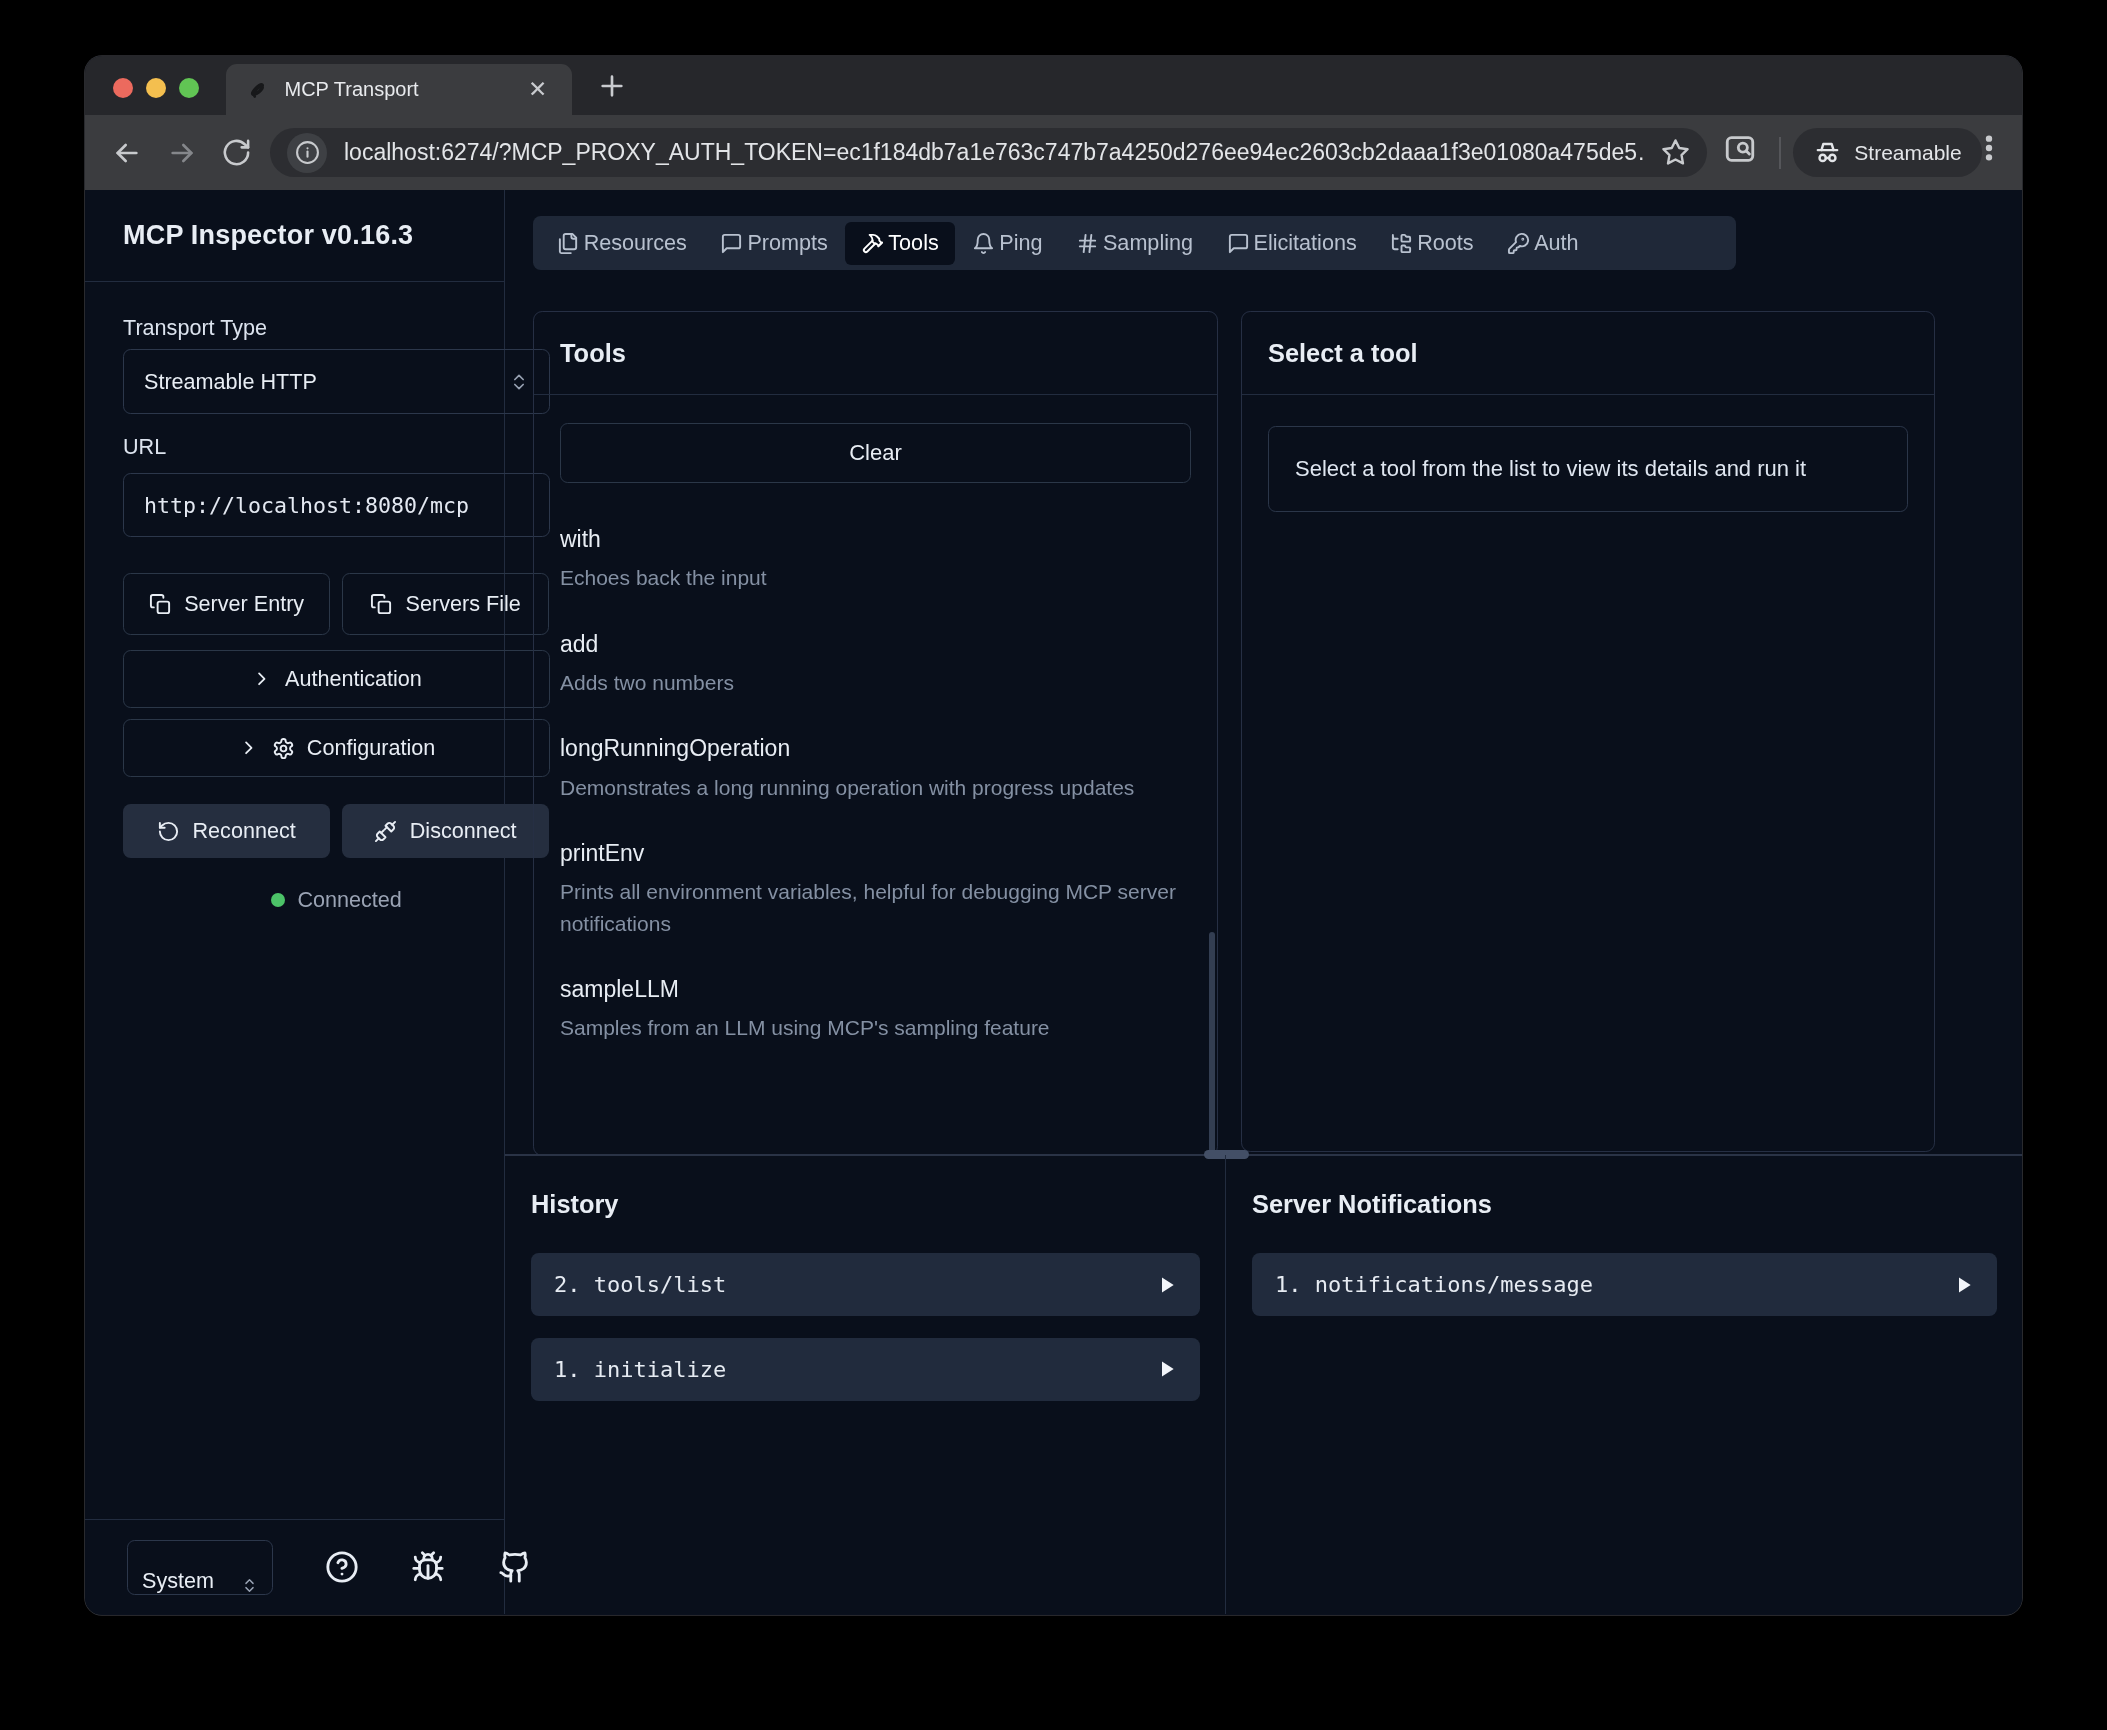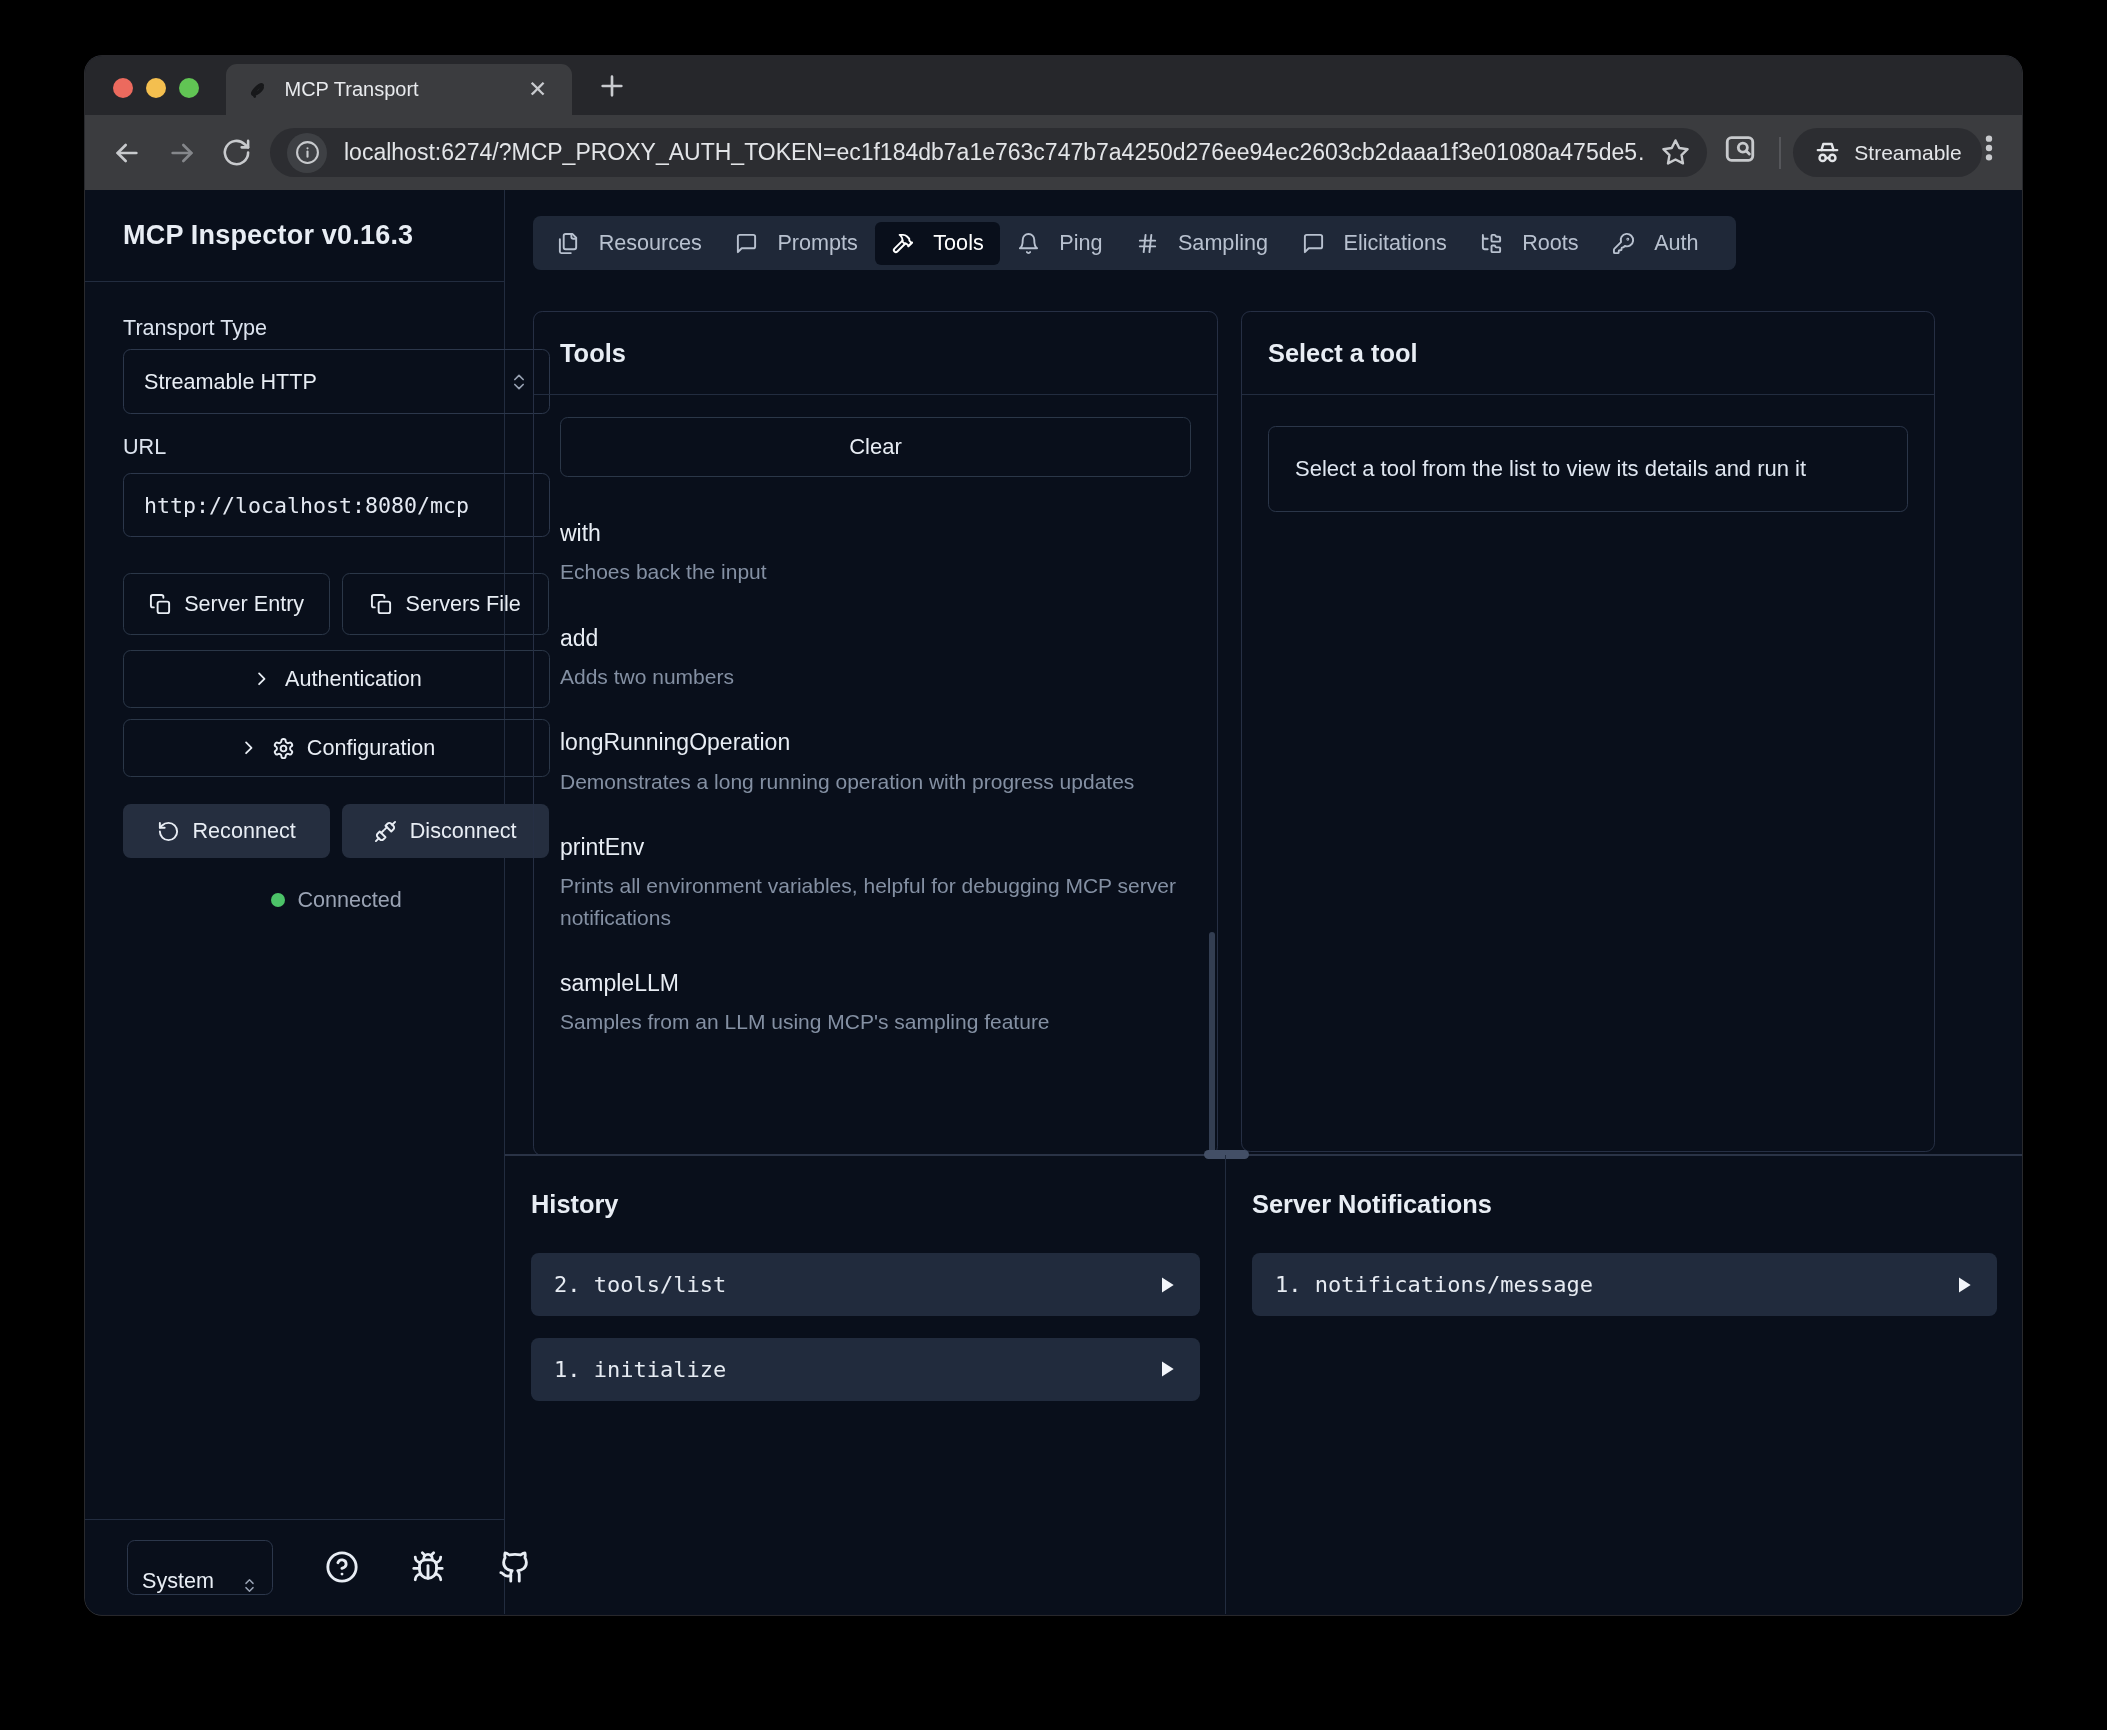--- a/index.html
+++ b/index.html
@@ -65,21 +65,21 @@
     gap:12.3px; color:#9aa3b4; font-size:21.6px; }
   .dot { width:14px; height:14px; border-radius:50%; background:#4cc368; }
   .sb-footer { position:absolute; left:0; right:0; bottom:0; height:95px; border-top:1.5px solid #222c3f; }
   .theme-sel { position:absolute; left:42px; top:20px; width:146px; height:55px;align-items:flex-end; }
   .foot-ic { position:absolute; top:30px; color:#e8edf4; }
 
   
   .main { position:relative; flex:1; }
   .navbar { position:absolute; left:28px; top:26px; width:1203px; height:54px; background:#1f2838;
     border-radius:7.7px; display:flex; align-items:center; padding:0 7.7px; gap:1.5px; }
-  .navtab { height:43px; display:flex; align-items:center; gap:19px; padding:0 16px; border-radius:6.2px;
+  .navtab { height:43px; display:flex; align-items:center; gap:4px; padding:0 16px; border-radius:6.2px;
     color:#b8c1cf; font-size:21.6px; font-weight:500; white-space:nowrap; }
   .navtab.active { background:#090f1b; color:#ffffff; }
   .navtab svg { flex:none; }
 
   .card { position:absolute; border:1.5px solid #262f44; border-radius:9.2px; overflow:hidden; }
   .card-hd { height:83px; border-bottom:1.5px solid #222c3f; display:flex; align-items:center;
     padding:0 26px; font-size:25.4px; font-weight:700; }
   .tools-card { left:28px; top:121px; width:685px; height:845px; }
   .select-card { left:736px; top:121px; width:694px; height:841px; }
   .card-body { padding:0 26px; }
@@ -371,21 +371,21 @@
               <path d="M2.586 17.414A2 2 0 0 0 2 18.828V21a1 1 0 0 0 1 1h3a1 1 0 0 0 1-1v-1a1 1 0 0 1 1-1h1a1 1 0 0 0 1-1v-1a1 1 0 0 1 1-1h.172a2 2 0 0 0 1.414-.586l.814-.814a6.5 6.5 0 1 0-4-4z"></path>
               <circle cx="16.5" cy="7.5" r=".5"></circle>
             </svg>
           <span>Auth</span>
         </div>
       </nav>
 
       <section class="card tools-card">
         <div class="card-hd">Tools</div>
         <div class="card-body">
-          <div class="btn wide-btn" style="margin-top:22px">
+          <div class="btn wide-btn" style="margin-top:28px">
             <span>Clear</span>
           </div>
 
           <div style="margin-top:43px">
             <div class="tool-item">
               <div class="tool-name">with</div>
               <div class="tool-desc">Echoes back the input</div>
             </div>
             <div class="tool-item">
               <div class="tool-name">add</div>

